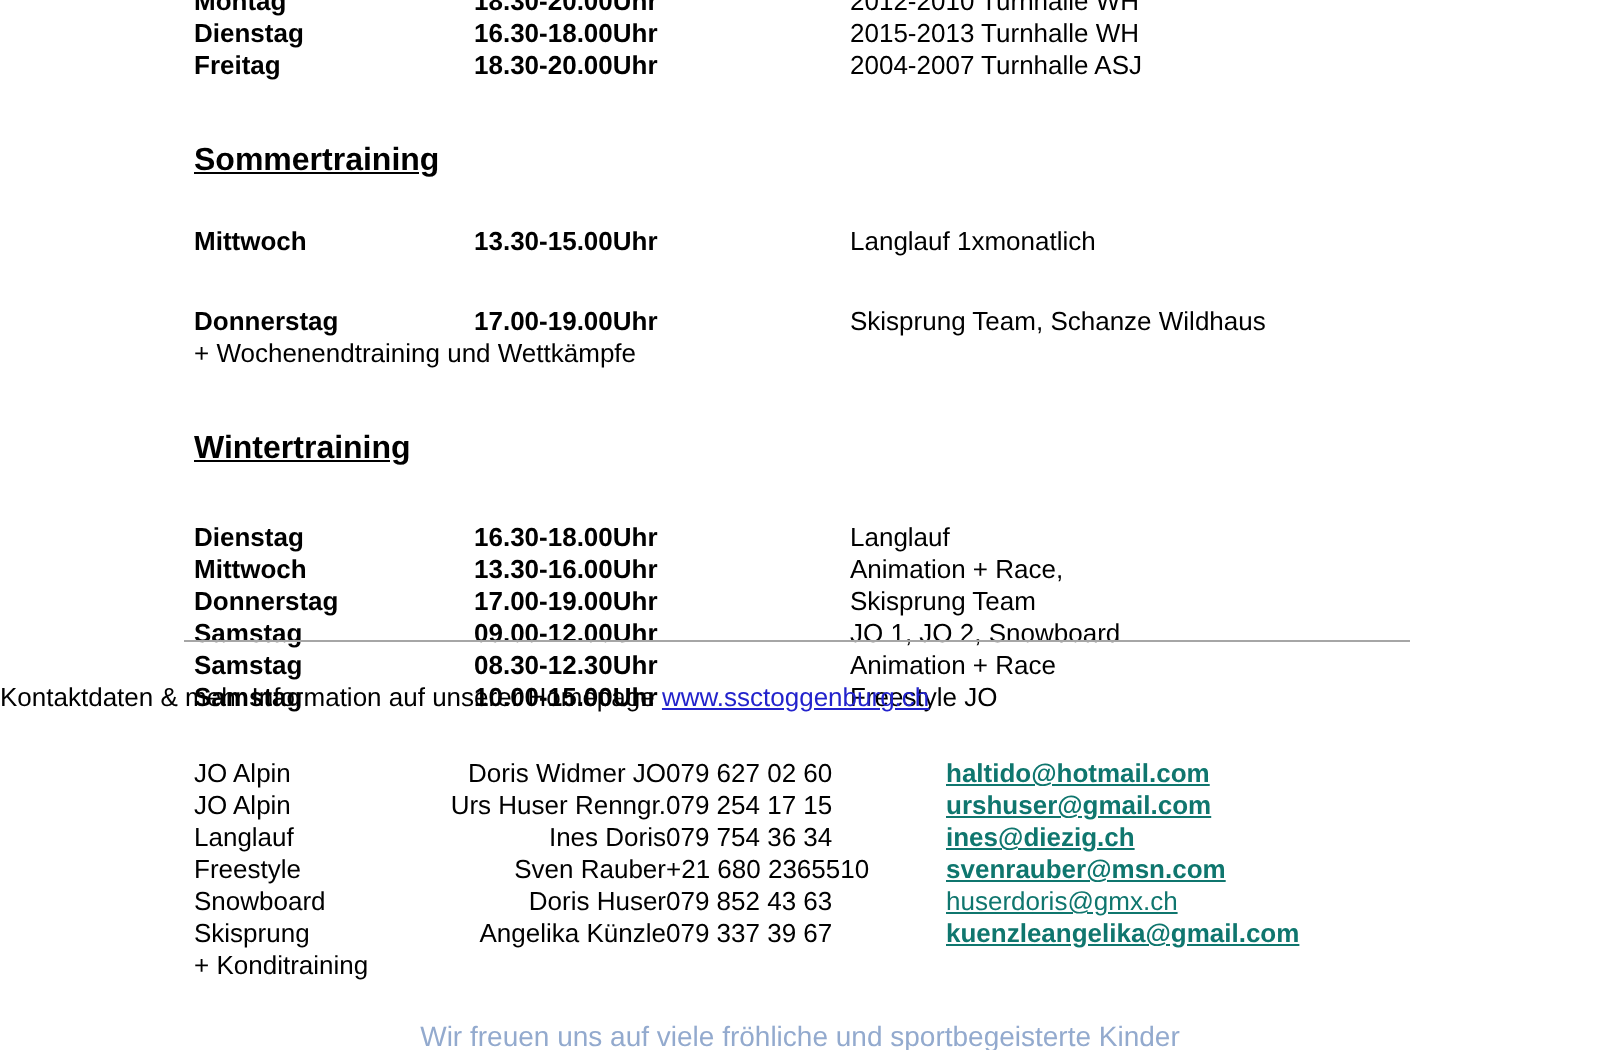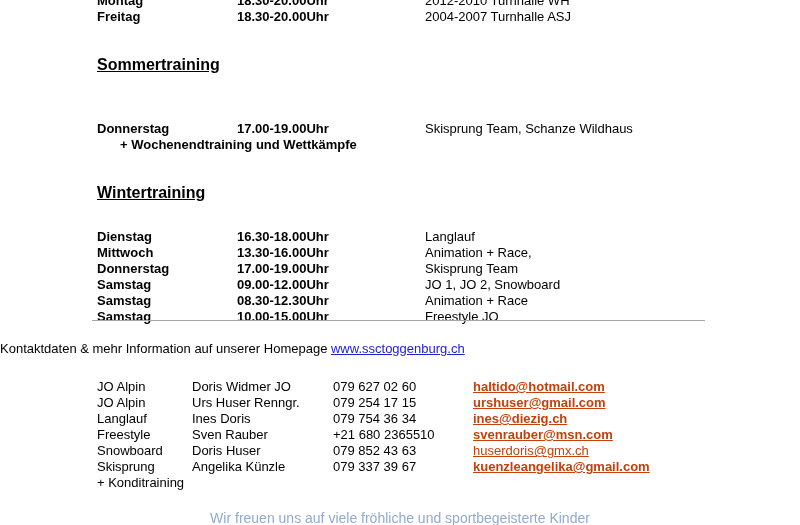--- a/index.html
+++ b/index.html
@@ -55,23 +55,22 @@
     display: inline-block;
     font-weight: normal;
     vertical-align: top;
   }
 
   .row-note {
     display: block;
     height: 16px;
     line-height: 16px;
     font-size: 13px;
-    font-weight: bold;
-    white-space: nowrap;
-    margin-left: 23px;
+    font-weight: normal;
+    white-space: nowrap;
   }
 
   .heading {
     display: block;
     height: 16px;
     line-height: 16px;
     font-size: 16px;
     font-weight: bold;
     text-decoration: underline;
     white-space: nowrap;
@@ -115,26 +114,26 @@
     width: 620px;
   }
   .crow {
     display: block;
     height: 16px;
     line-height: 16px;
     font-size: 13px;
     white-space: nowrap;
   }
   .c-role  { display:inline-block; width: 95px;  vertical-align: top; }
-  .c-name  { display:inline-block; width: 141px; vertical-align: top; }
+  .c-name  { display:inline-block; width: 141px; vertical-align: top; text-align: right; }
   .c-phone { display:inline-block; width: 140px; vertical-align: top; }
   .c-mail  {
     display:inline-block;
     vertical-align: top;
-    color: #c2410c;
+    color: #0f766e;
     text-decoration: underline;
     font-weight: bold;
   }
   .c-mail.plain { font-weight: normal; }
 
   .c-extra {
     display:block;
     height:16px;
     line-height:16px;
     font-size:13px;
@@ -159,31 +158,37 @@
 
 <div class="page">
 
   <div class="doc">
 
     <div>
       <span class="row">
         <span class="col-day">Montag</span><span class="col-time">18.30-20.00Uhr</span><span class="col-desc">2012-2010 Turnhalle WH</span>
       </span>
       <span class="row">
+        <span class="col-day">Dienstag</span><span class="col-time">16.30-18.00Uhr</span><span class="col-desc">2015-2013 Turnhalle WH</span>
+      </span>
+      <span class="row">
         <span class="col-day">Freitag</span><span class="col-time">18.30-20.00Uhr</span><span class="col-desc">2004-2007 Turnhalle ASJ</span>
       </span>
     </div>
 
     <span class="spacer-16"></span>
     <span class="spacer-16"></span>
 
     <span class="heading">Sommertraining</span>
     <span class="spacer-16"></span>
     <span class="spacer-8"></span>
 
+    <span class="row">
+      <span class="col-day">Mittwoch</span><span class="col-time">13.30-15.00Uhr</span><span class="col-desc">Langlauf 1xmonatlich</span>
+    </span>
 
     <span class="spacer-16"></span>
     <span class="spacer-8"></span>
 
     <span class="row">
       <span class="col-day">Donnerstag</span><span class="col-time">17.00-19.00Uhr</span><span class="col-desc">Skisprung Team, Schanze Wildhaus</span>
     </span>
     <span class="row-note">+ Wochenendtraining und Wettkämpfe</span>
 
     <span class="spacer-16"></span>

